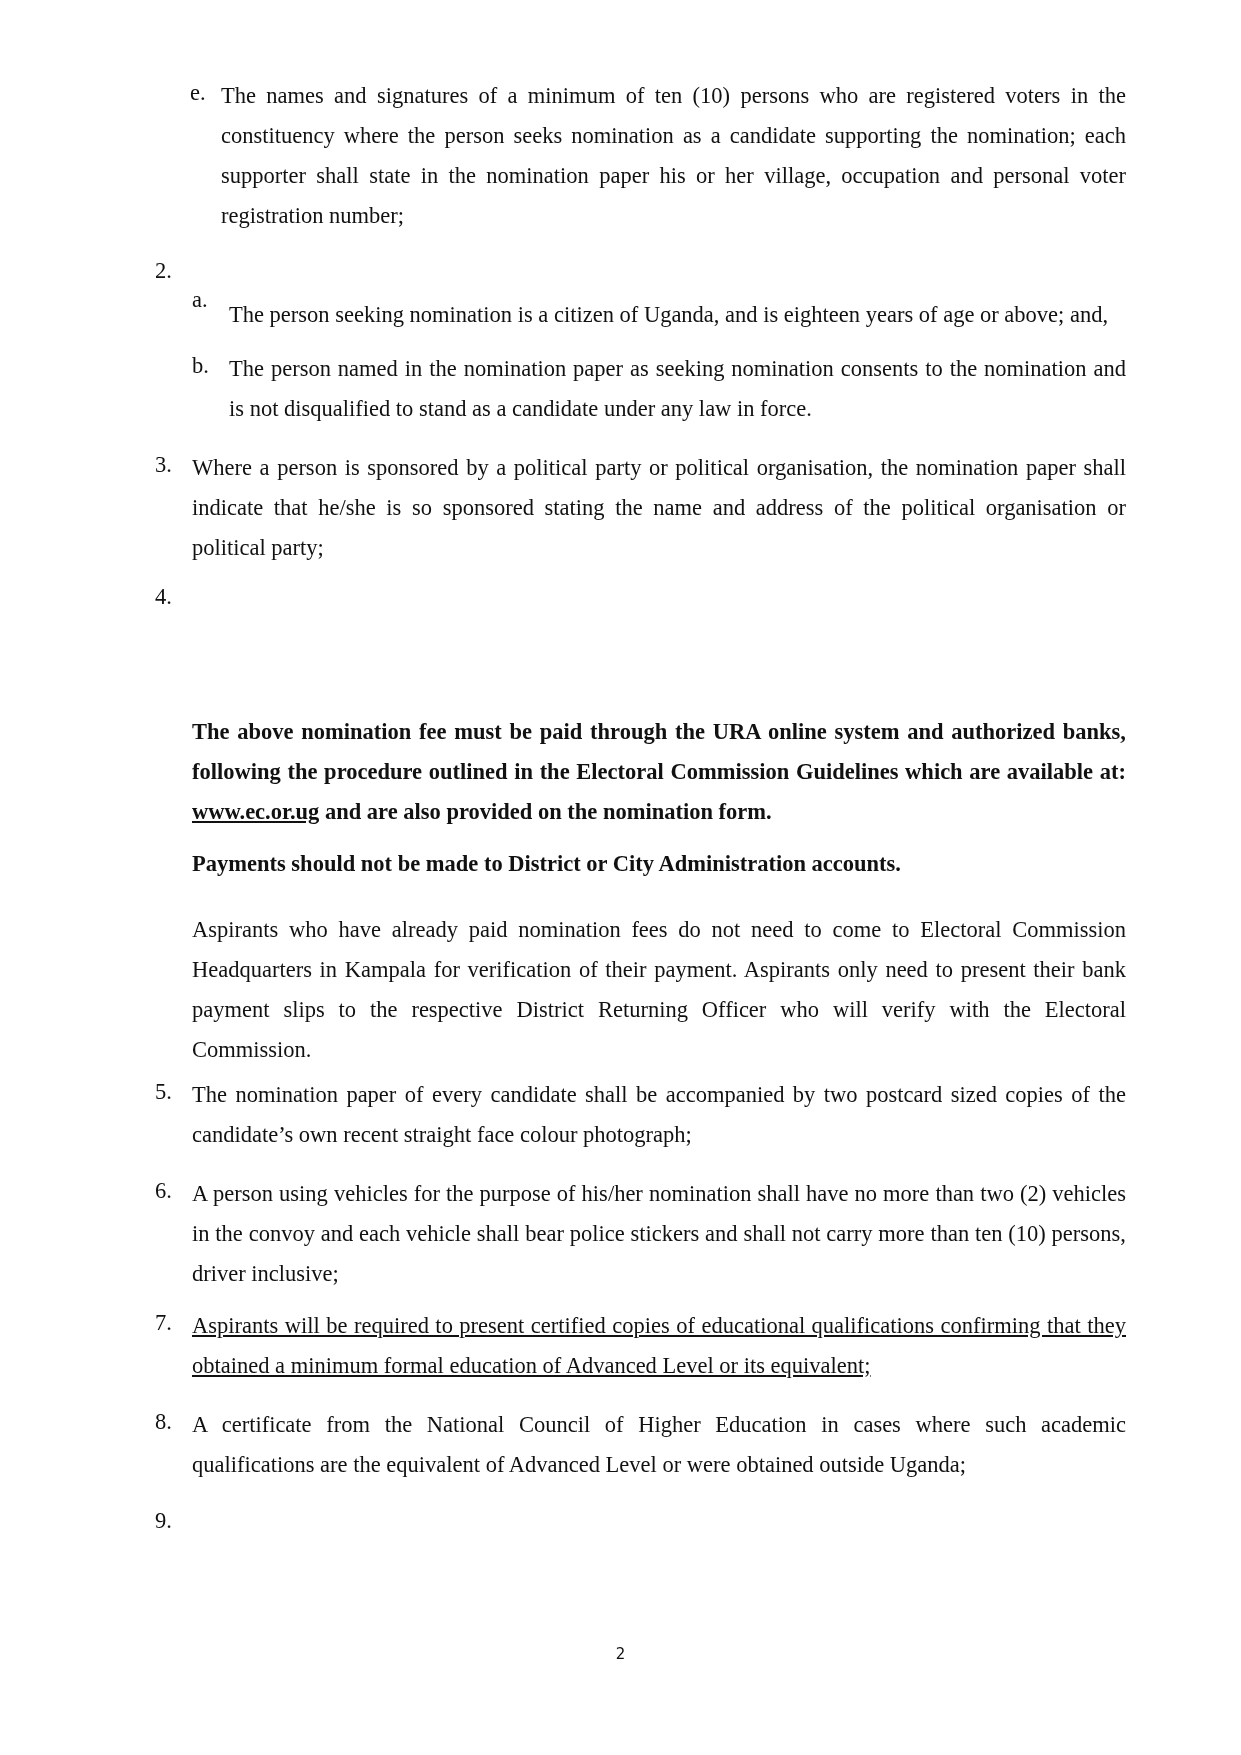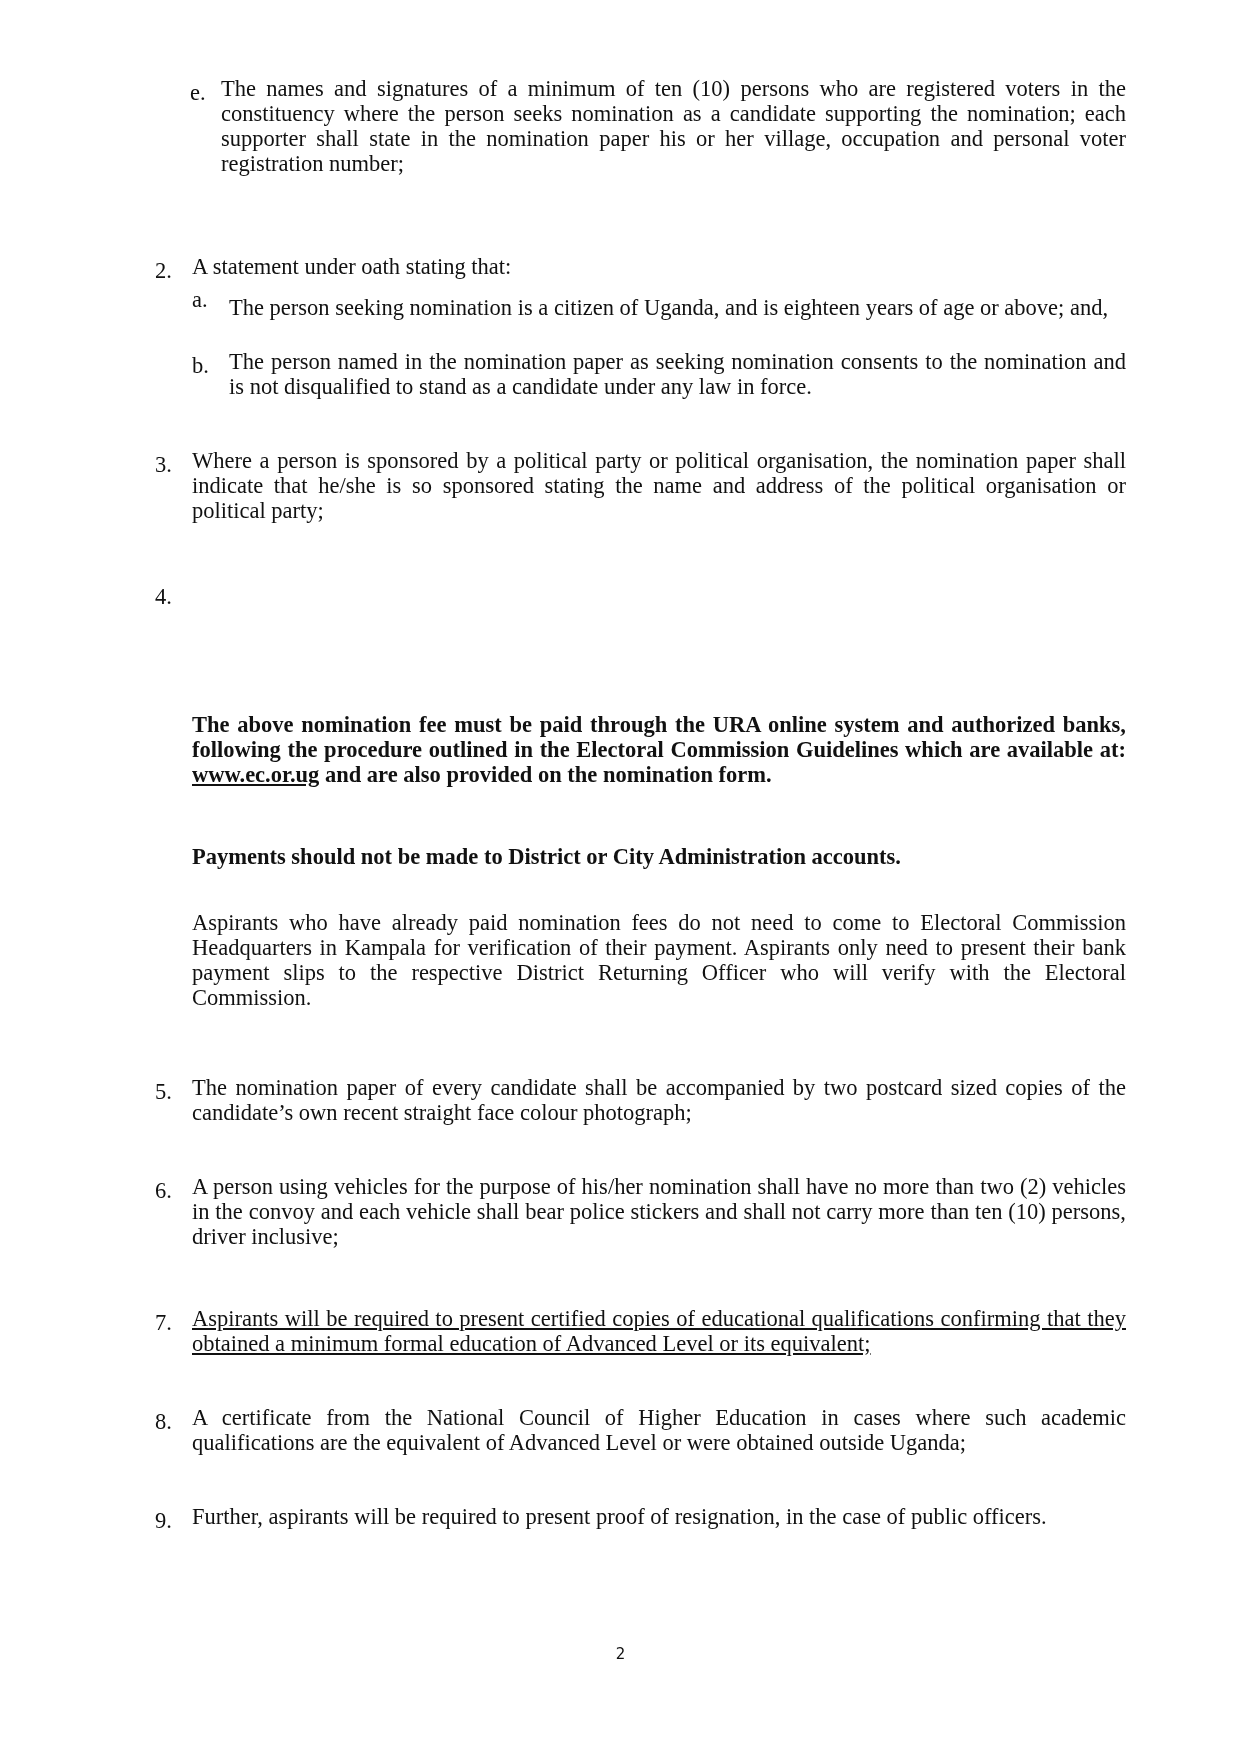--- a/index.html
+++ b/index.html
@@ -1,36 +1,35 @@
 <!DOCTYPE html>
 <html><head>
 <meta charset="utf-8">
 <style>
   html, body { margin: 0; padding: 0; background: #ffffff; }
   body { width: 1241px; height: 1755px; position: relative; overflow: hidden;
          font-family: "Liberation Serif", "DejaVu Serif", serif; color: #111; }
   .page { position: absolute; left: 0; top: 0; width: 1241px; height: 1755px; }
-  .para { position: absolute; font-size: 22.5px; line-height: 25px; text-align: justify; }
+  .para { position: absolute; font-size: 22.5px; line-height: 40px; text-align: justify; }
   .para.last-left { text-align-last: left; }
   .num { position: absolute; font-size: 22.5px; line-height: 33px; }
   .bold { font-weight: bold; }
   .link { text-decoration: underline; margin-top: 16px; }
   .pageno { position: absolute; left: 0; width: 1241px; top: 1645px; text-align: center;
             font-family: "DejaVu Sans", sans-serif; font-size: 15px; }
 </style>
 </head>
 <body>
 
 <div class="page">
 
   <span class="num" style="left:190px; top:76px;">e.</span>
   <div class="para last-left" style="left:221px; top:76px; width:905px;">The names and signatures of a minimum of ten (10) persons who are registered voters in the constituency where the person seeks nomination as a candidate supporting the nomination; each supporter shall state in the nomination paper his or her village, occupation and personal voter registration number;</div>
 
   <span class="num" style="left:155px; top:254px;">2.</span>
-  <div class="para last-left" style="left:192px; top:254px; width:934px;">A statement under oath stating that:</div>
 
   <span class="num" style="left:192px; top:283px;">a.</span>
   <div class="para last-left" style="left:229px; top:283px; width:897px;margin-top:12px;">The person seeking nomination is a citizen of Uganda, and is eighteen years of age or above; and,</div>
 
   <span class="num" style="left:192px; top:349px;">b.</span>
   <div class="para last-left" style="left:229px; top:349px; width:897px;">The person named in the nomination paper as seeking nomination consents to the nomination and is not disqualified to stand as a candidate under any law in force.</div>
 
   <span class="num" style="left:155px; top:448px;">3.</span>
   <div class="para last-left" style="left:192px; top:448px; width:934px;">Where a person is sponsored by a political party or political organisation, the nomination paper shall indicate that he/she is so sponsored stating the name and address of the political organisation or political party;</div>
 
@@ -48,16 +47,15 @@
   <span class="num" style="left:155px; top:1174px;">6.</span>
   <div class="para last-left" style="left:192px; top:1174px; width:934px;">A person using vehicles for the purpose of his/her nomination shall have no more than two (2) vehicles in the convoy and each vehicle shall bear police stickers and shall not carry more than ten (10) persons, driver inclusive;</div>
 
   <span class="num" style="left:155px; top:1306px;">7.</span>
   <div class="para last-left" style="left:192px; top:1306px; width:934px;text-decoration:underline;">Aspirants will be required to present certified copies of educational qualifications confirming that they obtained a minimum formal education of Advanced Level or its equivalent;</div>
 
   <span class="num" style="left:155px; top:1405px;">8.</span>
   <div class="para last-left" style="left:192px; top:1405px; width:934px;">A certificate from the National Council of Higher Education in cases where such academic qualifications are the equivalent of Advanced Level or were obtained outside Uganda;</div>
 
   <span class="num" style="left:155px; top:1504px;">9.</span>
-  <div class="para last-left" style="left:192px; top:1504px; width:934px;">Further, aspirants will be required to present proof of resignation, in the case of public officers.</div>
 
   <div class="pageno">2</div>
 </div>
 
 </body></html>

